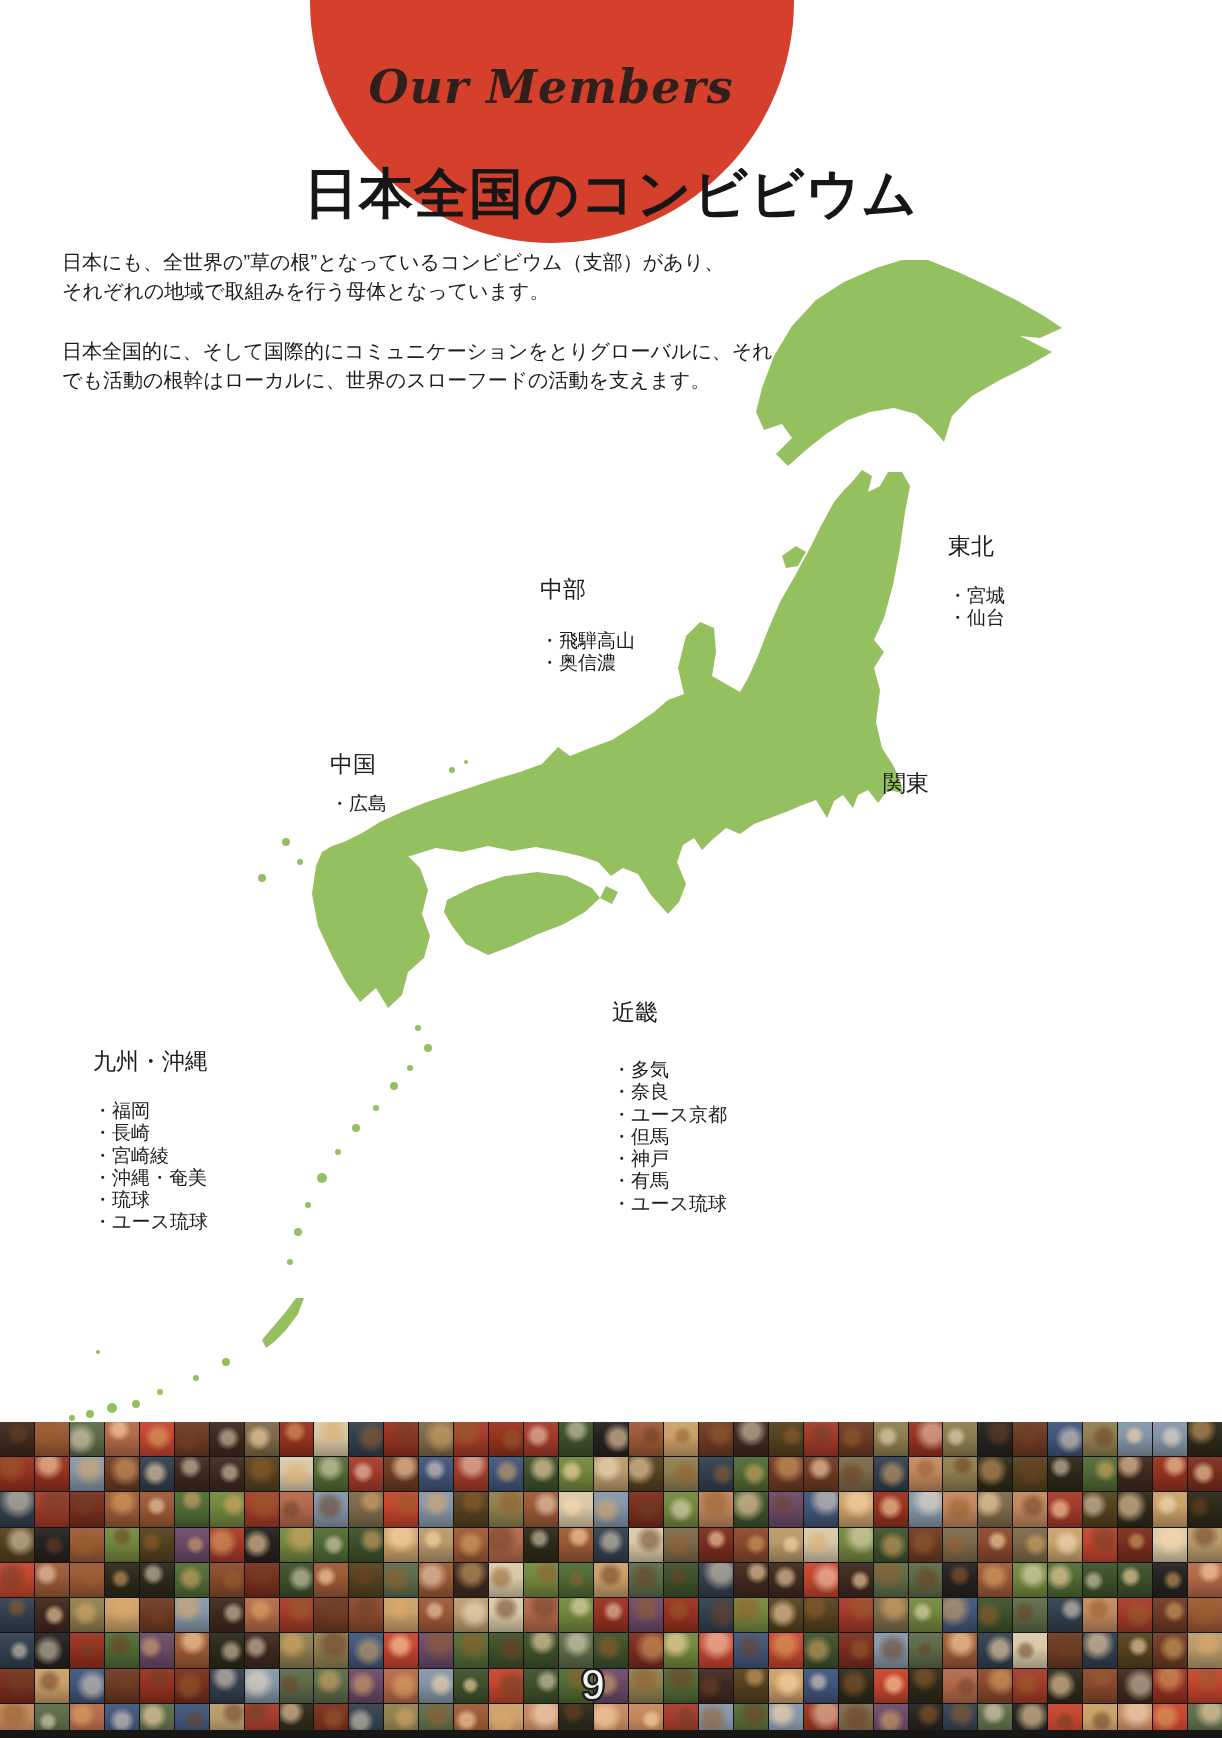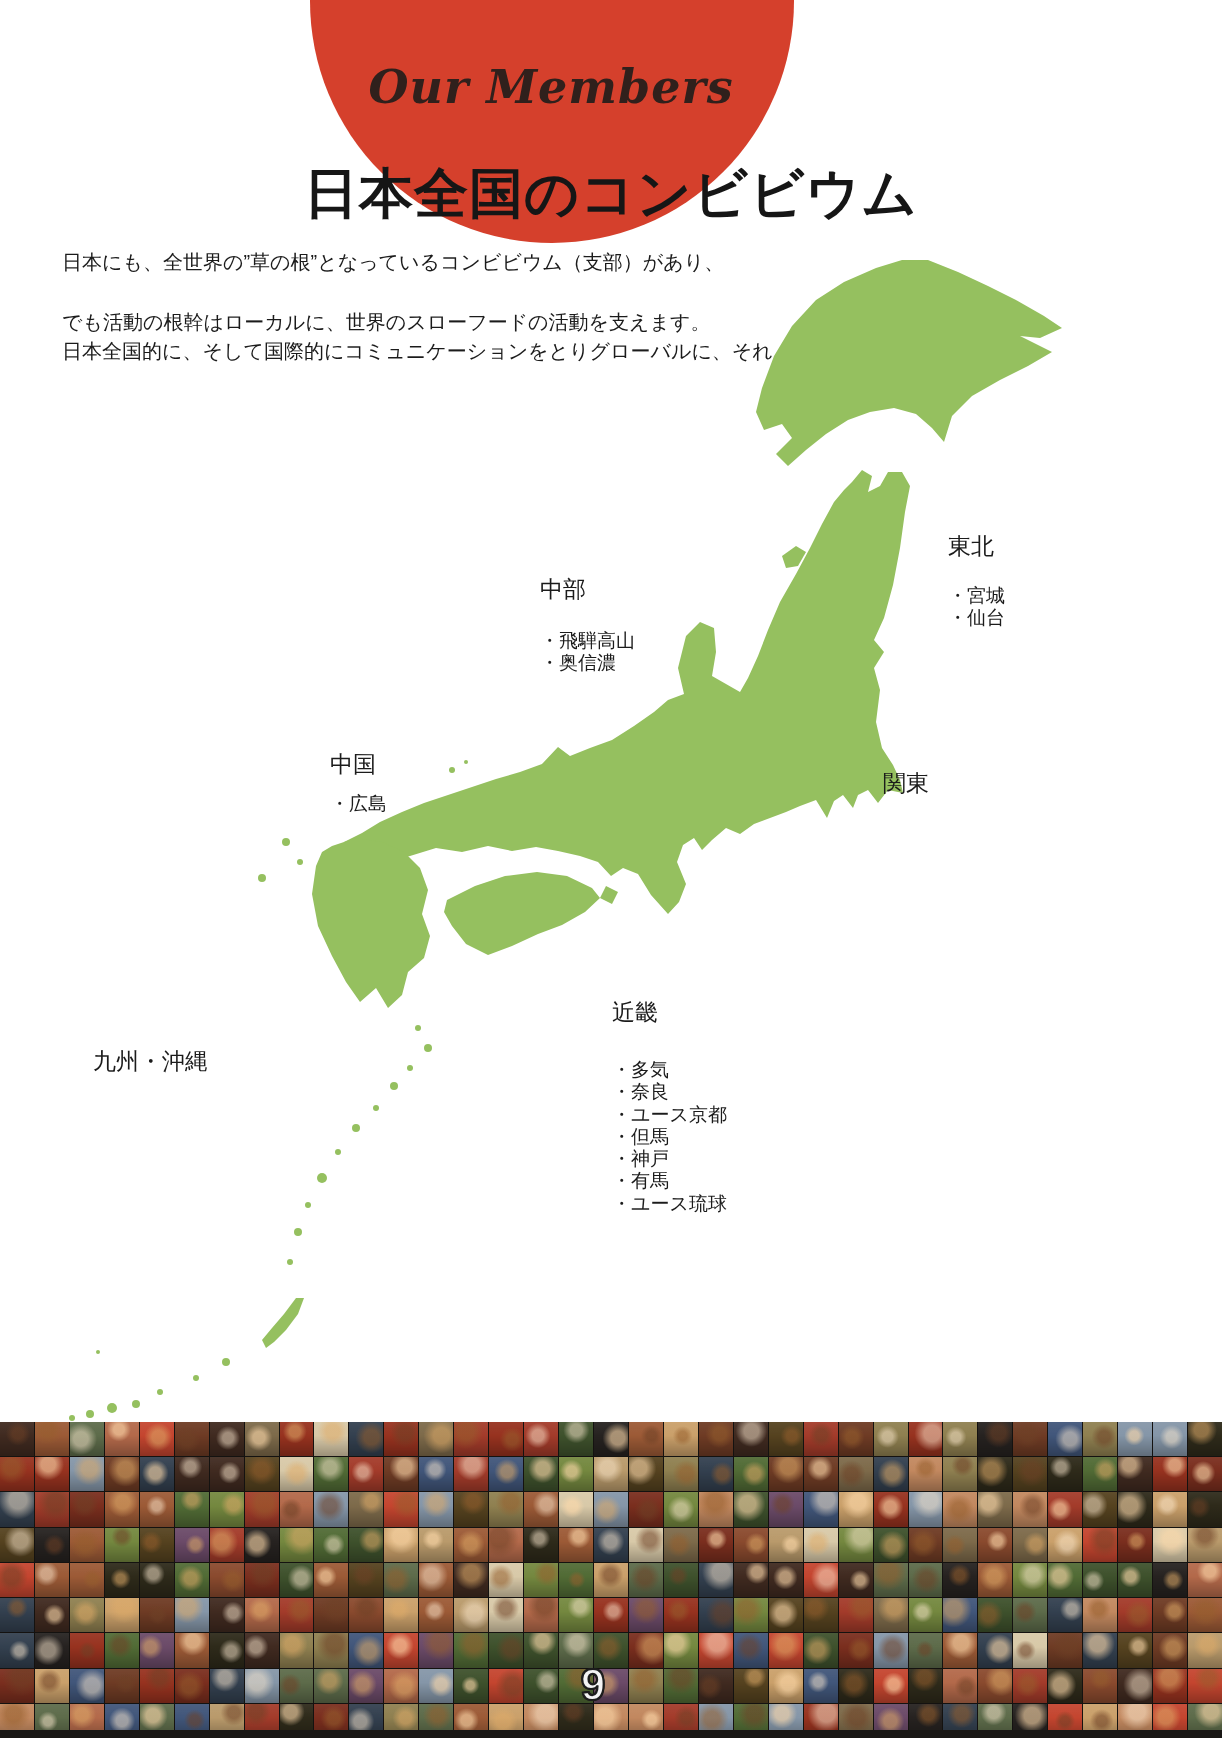--- a/index.html
+++ b/index.html
@@ -66,24 +66,25 @@
 <body>
 
 <div class="red-circle"></div>
 
 <div class="eyebrow">Our Members</div>
 <h1 class="page-title">日本全国のコンビビウム</h1>
 
 <div class="intro">
   <div class="para">
     <div>日本にも、全世界の”草の根”となっているコンビビウム（支部）があり、</div>
+    <div>それぞれの地域で取組みを行う母体となっています。</div>
   </div>
   <div class="para">
+    <div>日本全国的に、そして国際的にコミュニケーションをとりグローバルに、それ</div>
     <div>でも活動の根幹はローカルに、世界のスローフードの活動を支えます。</div>
-    <div>日本全国的に、そして国際的にコミュニケーションをとりグローバルに、それ</div>
   </div>
 </div>
 
 <svg class="map-svg" width="1222" height="1738" viewBox="0 0 1222 1738">
   <g fill="#95c05f" stroke="none">
 
     <path d="M928,260 L958,272 L988,286 L1016,300 L1044,316 L1062,328 L1040,338 L1020,336 L1052,352 L1028,366 L1000,380 L972,396 L952,416 L944,442 L932,428 L916,414 L894,408 L870,412 L848,420 L826,434 L806,450 L788,466 L776,454 L792,438 L782,424 L764,430 L756,412 L762,388 L774,356 L792,326 L816,300 L844,282 L876,268 L902,260 Z"></path>
 
     <path d="M852,482 L862,470 L872,476 L868,492 L880,486 L888,472 L902,472 L910,486 L905,512 L900,548 L893,585 L884,618 L874,640 L884,652 L874,668 L880,690 L876,722 L882,748 L893,765 L900,780 L903,793 L888,790 L878,803 L868,790 L858,795 L853,808 L843,795 L834,801 L827,818 L816,800 L800,806 L786,812 L770,818 L754,824 L740,834 L726,828 L712,840 L702,850 L694,838 L683,845 L677,862 L686,884 L679,902 L668,914 L651,895 L638,874 L623,868 L611,876 L598,862 L580,856 L558,851 L536,847 L512,851 L488,846 L462,852 L436,848 L410,856 L384,862 L360,866 L340,860 L344,842 L362,833 L380,822 L402,812 L424,803 L448,795 L472,787 L496,779 L520,772 L542,764 L558,747 L570,756 L590,748 L612,740 L634,726 L654,712 L668,700 L684,694 L678,668 L686,636 L700,622 L714,628 L716,652 L712,676 L726,684 L740,692 L748,678 L758,656 L768,630 L780,602 L796,574 L810,548 L822,524 L834,502 L844,490 Z"></path>
 
@@ -154,20 +155,28 @@
       <div class="member">・奈良</div>
       <div class="member">・ユース京都</div>
       <div class="member">・但馬</div>
       <div class="member">・神戸</div>
       <div class="member">・有馬</div>
       <div class="member">・ユース琉球</div>
     </div>
 </div>
 <div class="region r-kyushu">
   <div class="region-name">九州・沖縄</div>
+  <div class="region-members">
+      <div class="member">・福岡</div>
+      <div class="member">・長崎</div>
+      <div class="member">・宮崎綾</div>
+      <div class="member">・沖縄・奄美</div>
+      <div class="member">・琉球</div>
+      <div class="member">・ユース琉球</div>
+    </div>
 </div>
 
 <div class="mosaic">
     <div class="tile" style="background: radial-gradient(circle at 53% 34%, rgba(110, 65, 38, 0.55) 0px, rgba(110, 65, 38, 0.55) 19%, rgba(0, 0, 0, 0) 42%), linear-gradient(rgba(255, 255, 255, 0.06) 0%, rgba(0, 0, 0, 0) 40%, rgba(0, 0, 0, 0.28) 100%), rgb(64, 42, 32);"></div>
     <div class="tile" style="background: radial-gradient(circle at 37% 22%, rgba(150, 95, 45, 0.55) 0px, rgba(150, 95, 45, 0.55) 20%, rgba(0, 0, 0, 0) 45%), linear-gradient(rgba(255, 255, 255, 0.06) 0%, rgba(0, 0, 0, 0) 40%, rgba(0, 0, 0, 0.28) 100%), rgb(156, 90, 54);"></div>
     <div class="tile" style="background: radial-gradient(circle at 32% 50%, rgba(255, 236, 210, 0.5) 0px, rgba(255, 236, 210, 0.5) 25%, rgba(0, 0, 0, 0) 56%), linear-gradient(rgba(255, 255, 255, 0.06) 0%, rgba(0, 0, 0, 0) 40%, rgba(0, 0, 0, 0.28) 100%), rgb(93, 107, 74);"></div>
     <div class="tile" style="background: radial-gradient(circle at 41% 22%, rgba(255, 219, 172, 0.6) 0px, rgba(255, 219, 172, 0.6) 16%, rgba(0, 0, 0, 0) 36%), linear-gradient(rgba(255, 255, 255, 0.06) 0%, rgba(0, 0, 0, 0) 40%, rgba(0, 0, 0, 0.28) 100%), rgb(179, 105, 74);"></div>
     <div class="tile" style="background: radial-gradient(circle at 54% 44%, rgba(224, 172, 105, 0.55) 0px, rgba(224, 172, 105, 0.55) 24%, rgba(0, 0, 0, 0) 53%), linear-gradient(rgba(255, 255, 255, 0.06) 0%, rgba(0, 0, 0, 0) 40%, rgba(0, 0, 0, 0.28) 100%), rgb(196, 69, 47);"></div>
     <div class="tile" style="background: radial-gradient(circle at 35% 51%, rgba(110, 65, 38, 0.55) 0px, rgba(110, 65, 38, 0.55) 22%, rgba(0, 0, 0, 0) 48%), linear-gradient(rgba(255, 255, 255, 0.06) 0%, rgba(0, 0, 0, 0) 40%, rgba(0, 0, 0, 0.28) 100%), rgb(110, 59, 36);"></div>
     <div class="tile" style="background: radial-gradient(circle at 53% 47%, rgba(255, 236, 210, 0.5) 0px, rgba(255, 236, 210, 0.5) 21%, rgba(0, 0, 0, 0) 47%), linear-gradient(rgba(255, 255, 255, 0.06) 0%, rgba(0, 0, 0, 0) 40%, rgba(0, 0, 0, 0.28) 100%), rgb(64, 42, 32);"></div>

